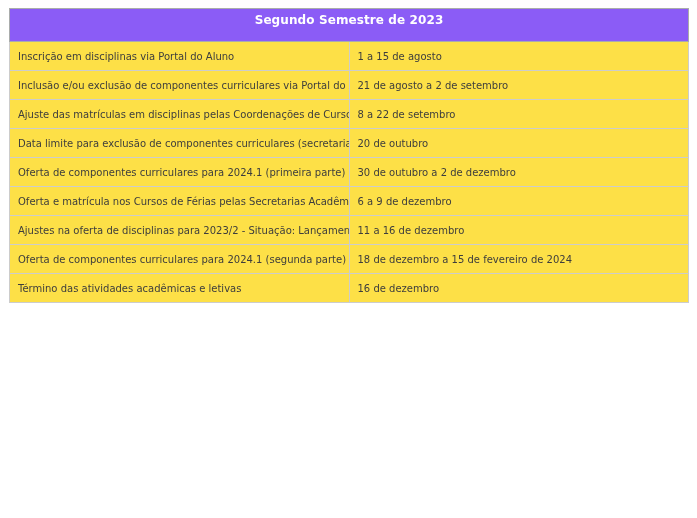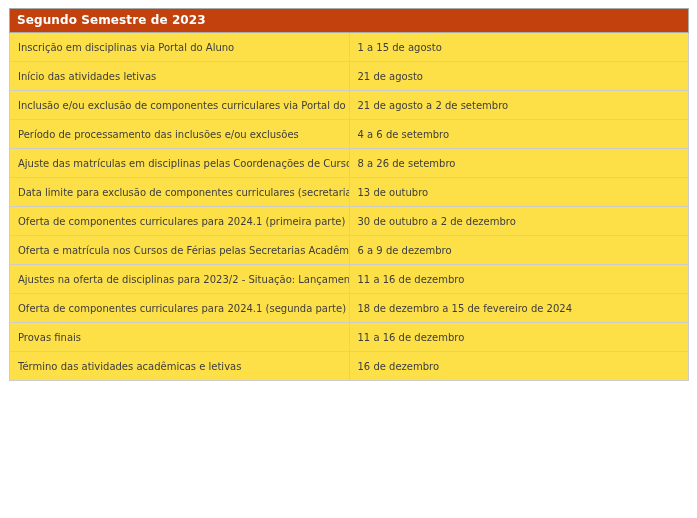--- a/index.html
+++ b/index.html
@@ -12,26 +12,26 @@
   }
   .page {
     padding: 8px 9px;
   }
   table.calendar {
     border-collapse: collapse;
     width: 680px;
     table-layout: fixed;
   }
   table.calendar th.title-cell {
-    background: #c2410c;
+    background: #8b5cf6;
     color: #ffffff;
     font-size: 12px;
     font-weight: bold;
-    text-align: left;
-    padding: 4px 7px 5px 7px;
+    text-align: center;
+    padding: 4px 7px 14px 7px;
     border: 1px solid #a9acab;
     letter-spacing: 0.1px;
   }
   table.calendar td {
     border: 1px solid #cccccc;
     font-size: 10px;
     color: #3d3d3d;
     height: 28px;
     padding: 0 8px;
     vertical-align: middle;
@@ -51,58 +51,46 @@
       <tr>
         <th class="title-cell" colspan="2">Segundo Semestre de 2023</th>
       </tr>
     </thead>
     <tbody id="calendar-body">
         <tr>
           <td class="activity-cell">Inscrição em disciplinas via Portal do Aluno</td>
           <td class="date-cell">1 a 15 de agosto</td>
         </tr>
         <tr>
-          <td class="activity-cell">Início das atividades letivas</td>
-          <td class="date-cell">21 de agosto</td>
-        </tr>
-        <tr>
           <td class="activity-cell">Inclusão e/ou exclusão de componentes curriculares via Portal do Aluno</td>
           <td class="date-cell">21 de agosto a 2 de setembro</td>
         </tr>
         <tr>
-          <td class="activity-cell">Período de processamento das inclusões e/ou exclusões</td>
-          <td class="date-cell">4 a 6 de setembro</td>
-        </tr>
-        <tr>
           <td class="activity-cell">Ajuste das matrículas em disciplinas pelas Coordenações de Curso</td>
-          <td class="date-cell">8 a 26 de setembro</td>
+          <td class="date-cell">8 a 22 de setembro</td>
         </tr>
         <tr>
           <td class="activity-cell">Data limite para exclusão de componentes curriculares (secretaria)</td>
-          <td class="date-cell">13 de outubro</td>
+          <td class="date-cell">20 de outubro</td>
         </tr>
         <tr>
           <td class="activity-cell">Oferta de componentes curriculares para 2024.1 (primeira parte)</td>
           <td class="date-cell">30 de outubro a 2 de dezembro</td>
         </tr>
         <tr>
           <td class="activity-cell">Oferta e matrícula nos Cursos de Férias pelas Secretarias Acadêmicas</td>
           <td class="date-cell">6 a 9 de dezembro</td>
         </tr>
         <tr>
           <td class="activity-cell">Ajustes na oferta de disciplinas para 2023/2 - Situação: Lançamento</td>
           <td class="date-cell">11 a 16 de dezembro</td>
         </tr>
         <tr>
           <td class="activity-cell">Oferta de componentes curriculares para 2024.1 (segunda parte)</td>
           <td class="date-cell">18 de dezembro a 15 de fevereiro de 2024</td>
         </tr>
         <tr>
-          <td class="activity-cell">Provas finais</td>
-          <td class="date-cell">11 a 16 de dezembro</td>
-        </tr>
-        <tr>
           <td class="activity-cell">Término das atividades acadêmicas e letivas</td>
           <td class="date-cell">16 de dezembro</td>
         </tr>
       </tbody>
   </table>
 </div>
 
 </body></html>

